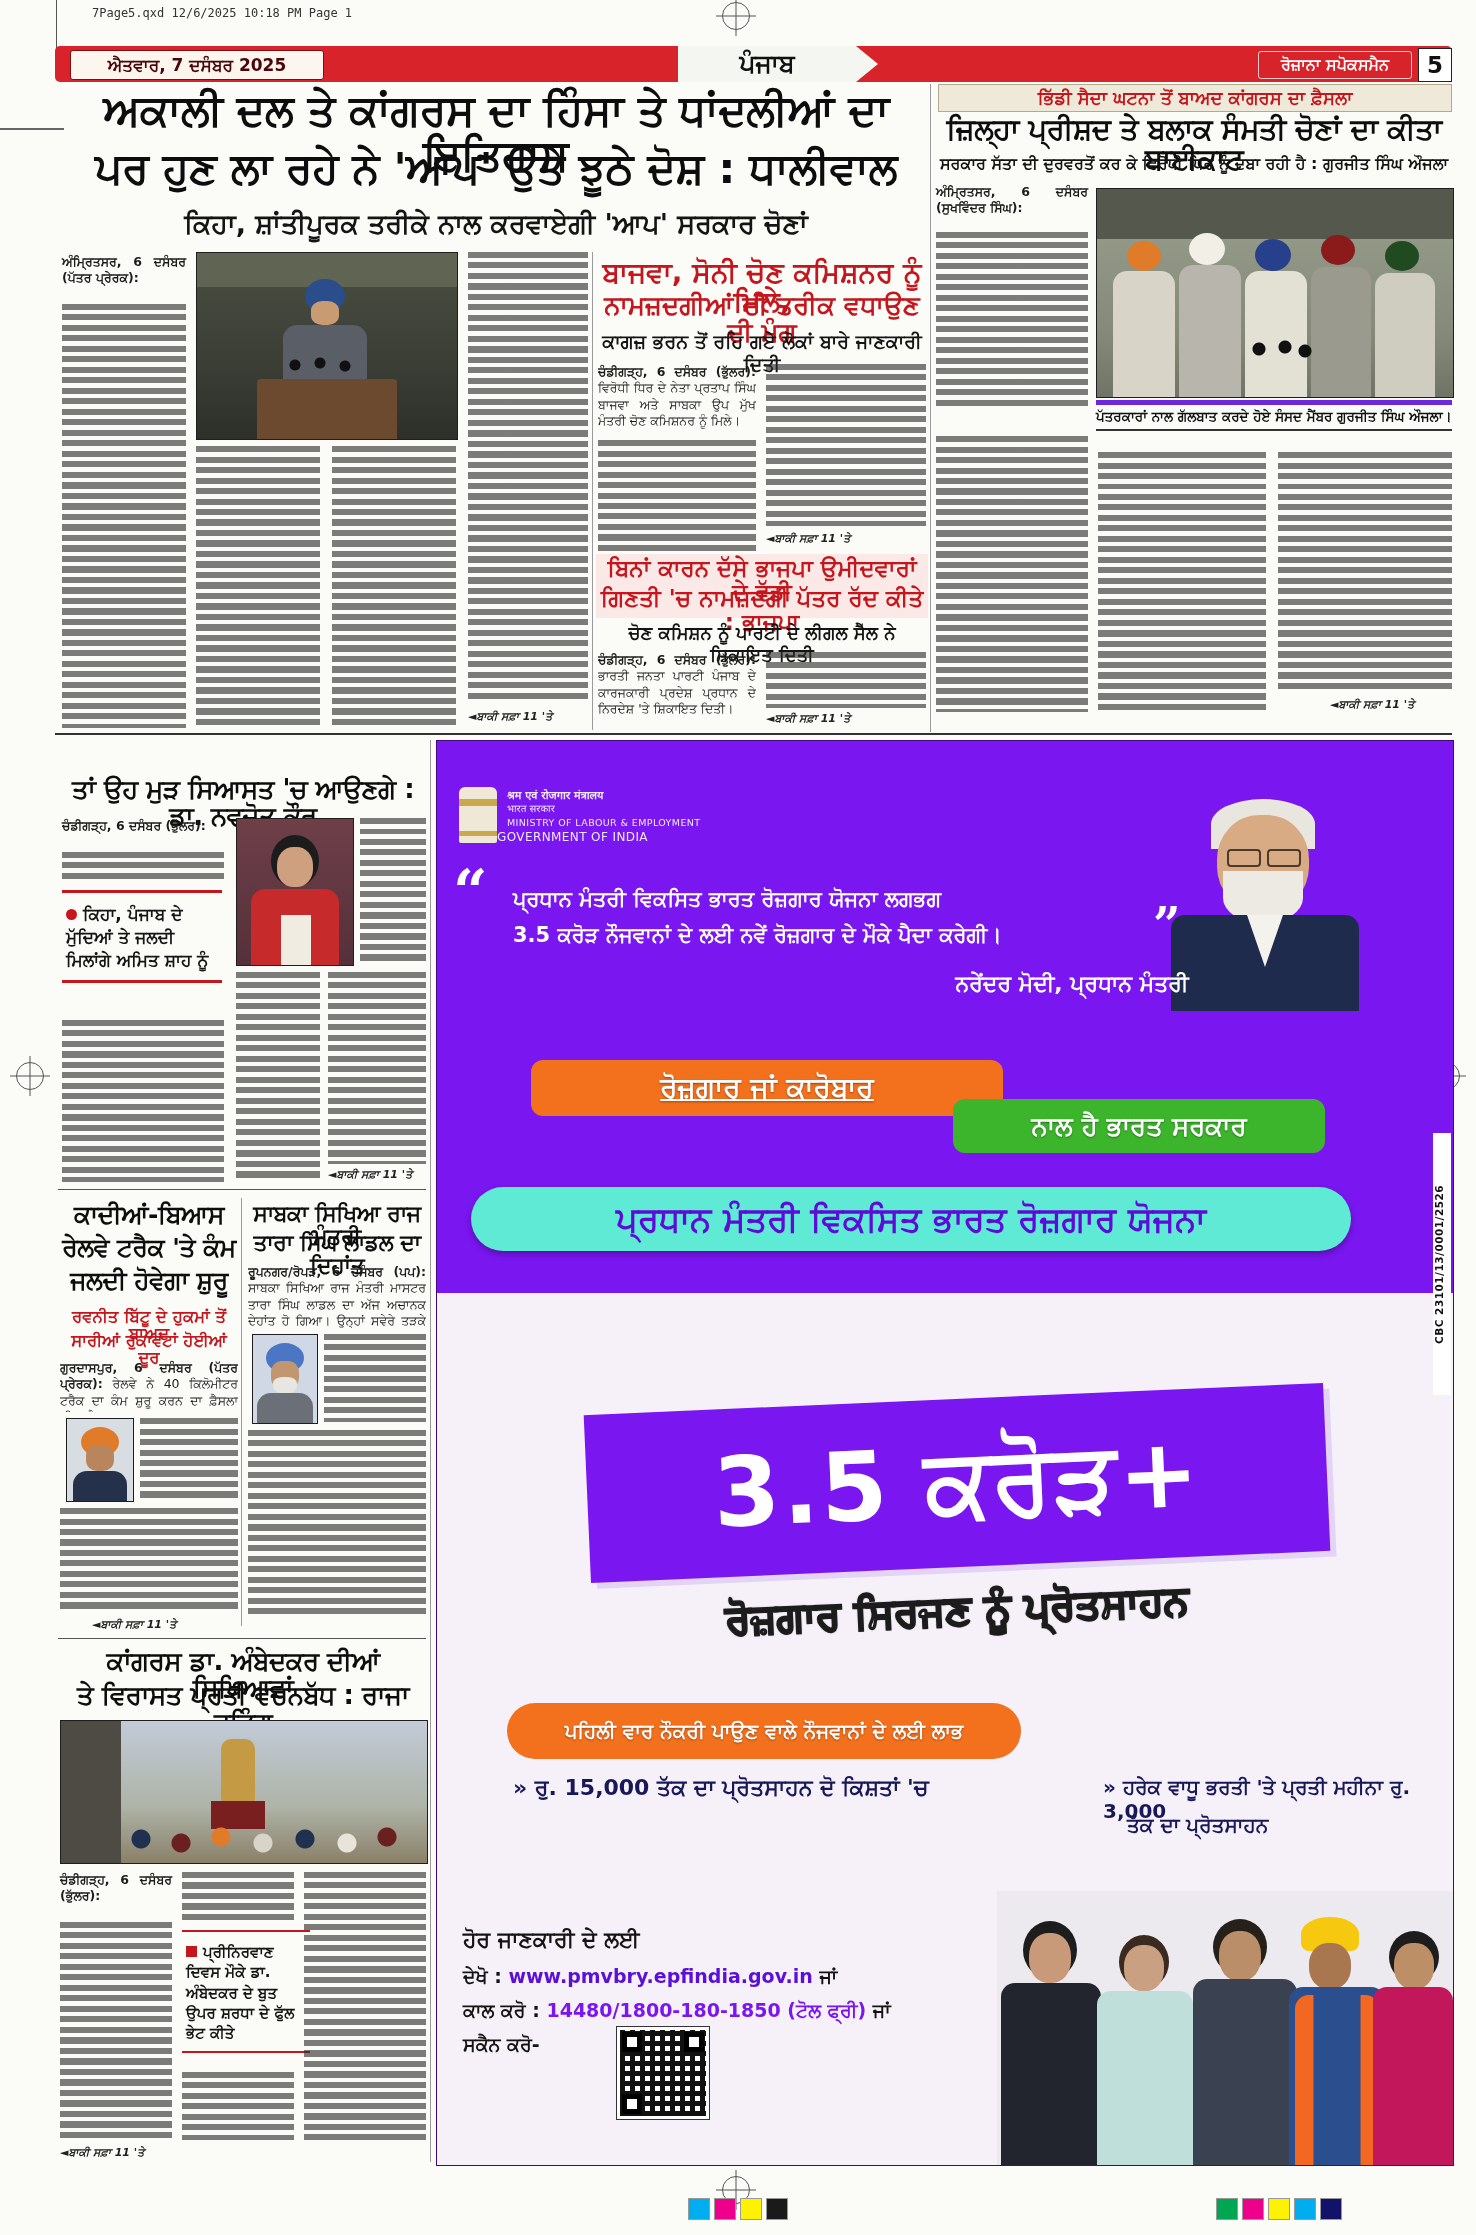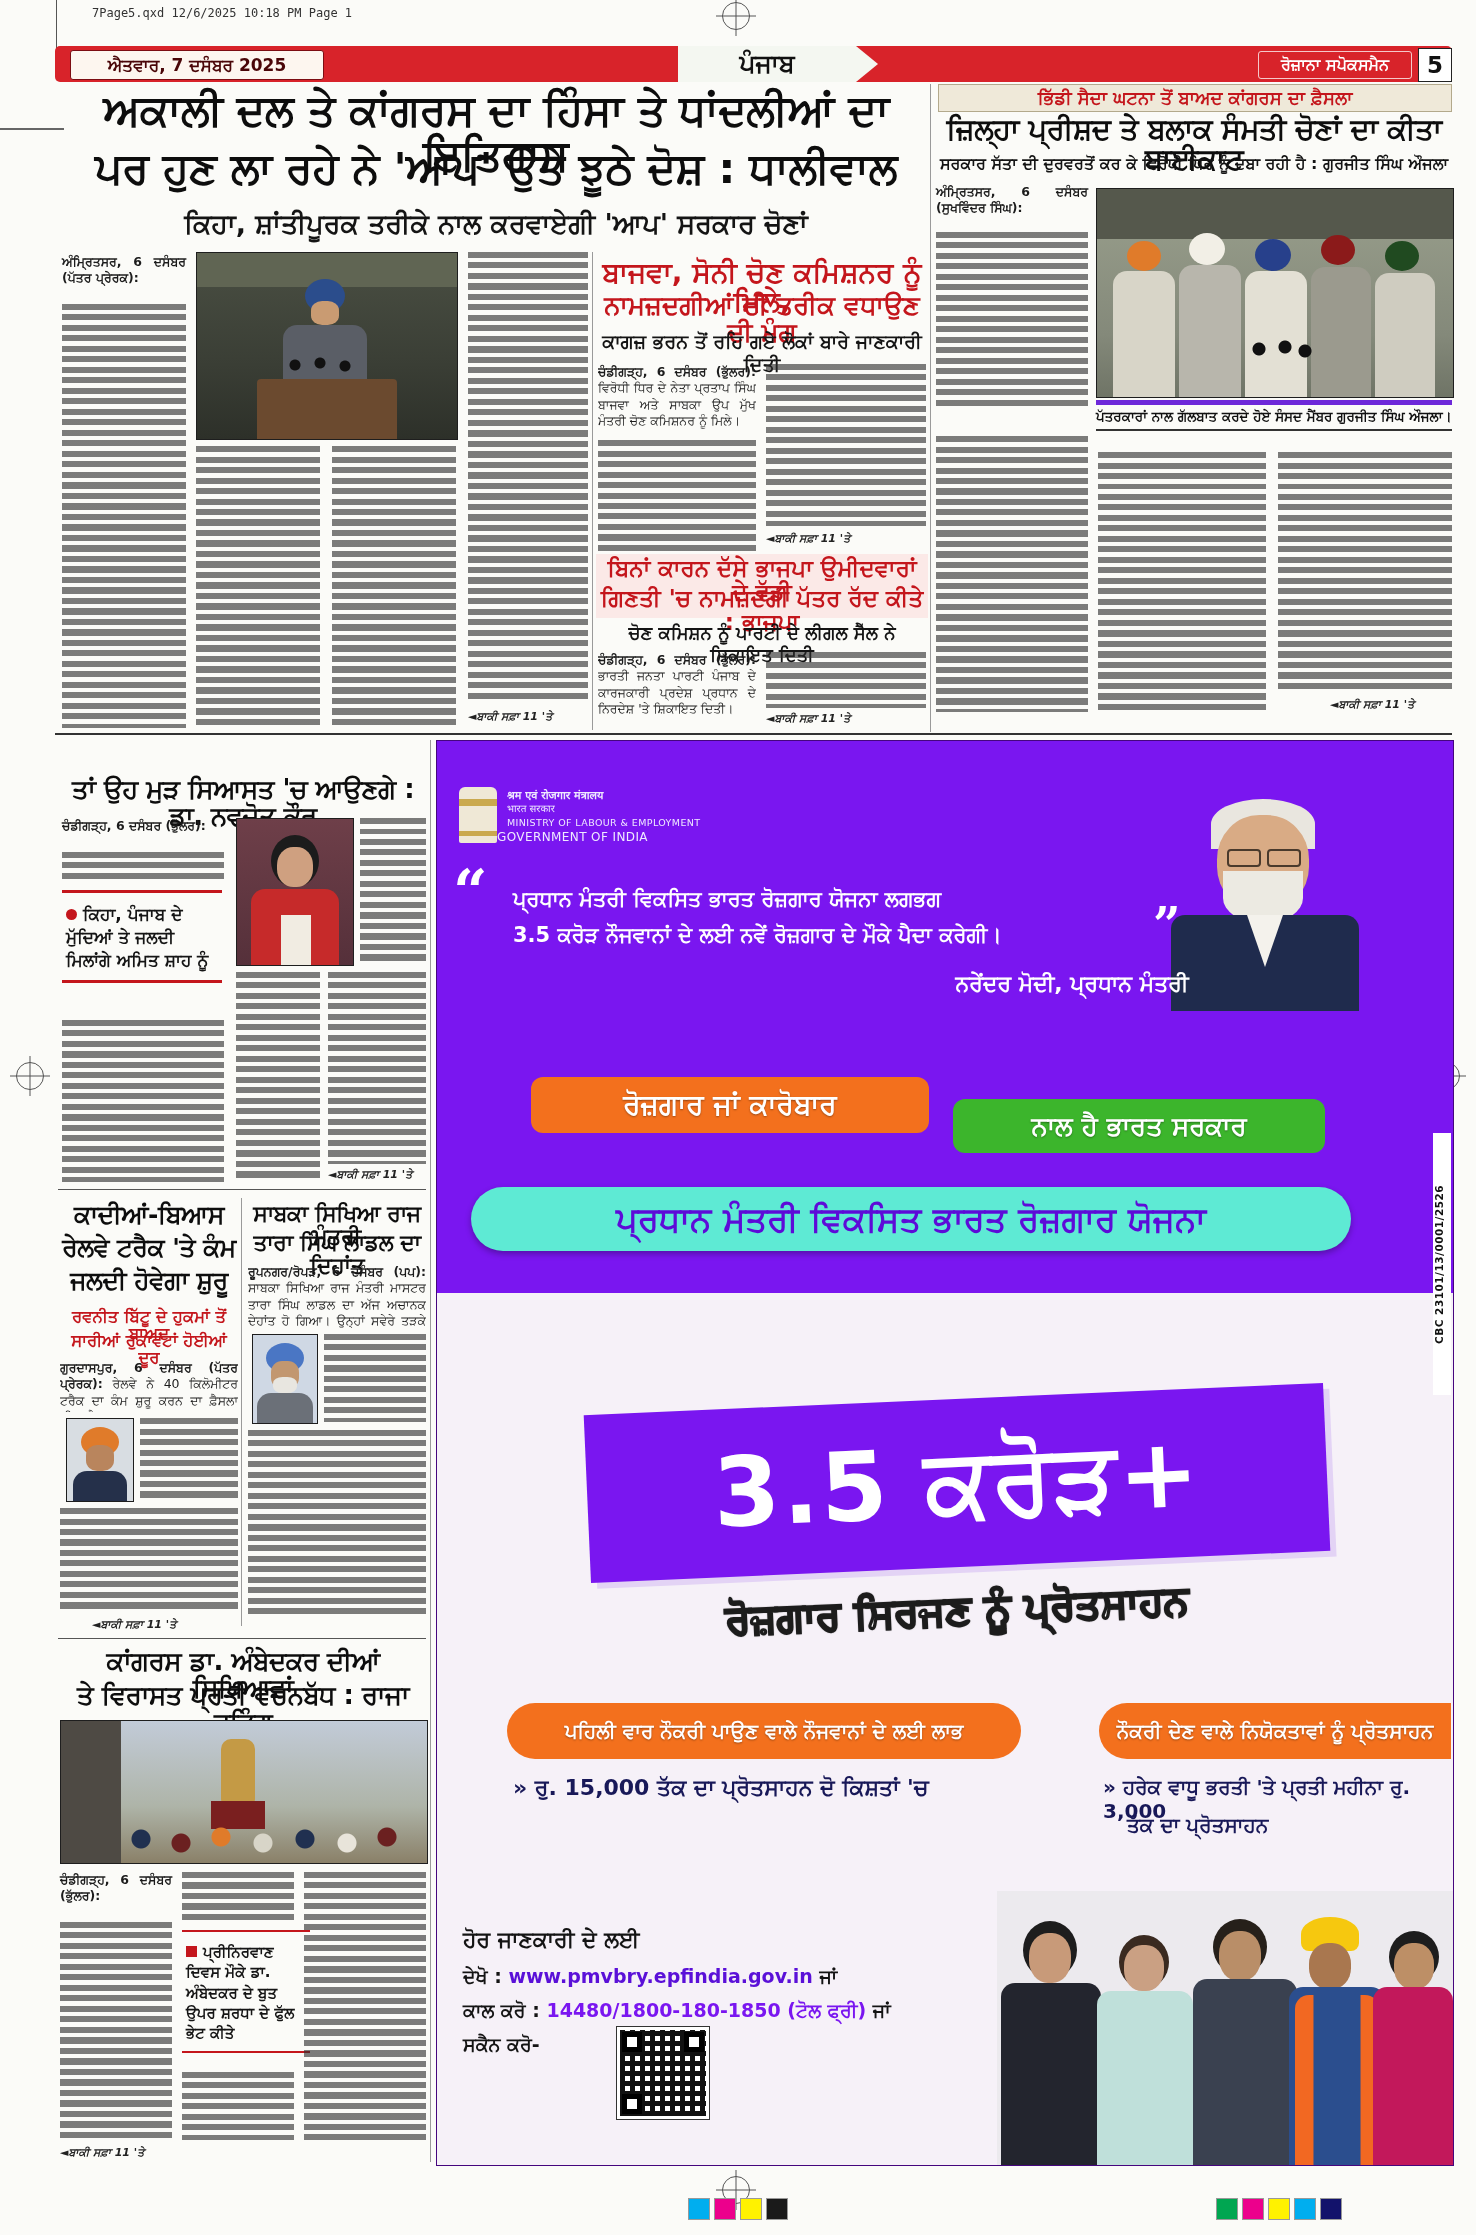--- a/index.html
+++ b/index.html
@@ -261,33 +261,32 @@
       <div class="abs torso" style="left:18px;top:118px;width:188px;height:96px;background:#1f2b4d;"></div>
       <div class="abs" style="left:94px;top:118px;width:36px;height:52px;background:#f4f2ec;clip-path:polygon(0 0,100% 0,50% 100%);"></div>
     </div>
 
     <div class="abs qmark" style="left:16px;top:120px;">“</div>
     <div class="abs ad-quote" style="left:76px;top:146px;width:620px;">ਪ੍ਰਧਾਨ ਮੰਤਰੀ ਵਿਕਸਿਤ ਭਾਰਤ ਰੋਜ਼ਗਾਰ ਯੋਜਨਾ ਲਗਭਗ</div>
     <div class="abs ad-quote" style="left:76px;top:182px;width:660px;">3.5 ਕਰੋੜ ਨੌਜਵਾਨਾਂ ਦੇ ਲਈ ਨਵੇਂ ਰੋਜ਼ਗਾਰ ਦੇ ਮੌਕੇ ਪੈਦਾ ਕਰੇਗੀ।</div>
     <div class="abs qmark" style="left:716px;top:160px;font-size:48px;">”</div>
     <div class="abs" style="left:420px;top:230px;width:430px;text-align:center;color:#fff;font-size:22px;font-weight:900;">ਨਰੇਂਦਰ ਮੋਦੀ, ਪ੍ਰਧਾਨ ਮੰਤਰੀ</div>
 
-    <div class="abs pill pill-orange" style="left:94px;top:336px;width:398px;height:56px;font-size:28px;line-height:56px;">ਰੋਜ਼ਗਾਰ ਜਾਂ ਕਾਰੋਬਾਰ</div>
+    <div class="abs pill pill-orange" style="left:94px;top:319px;width:472px;height:56px;font-size:28px;line-height:56px;text-decoration:underline;">ਰੋਜ਼ਗਾਰ ਜਾਂ ਕਾਰੋਬਾਰ</div>
     <div class="abs pill pill-green" style="left:516px;top:358px;width:372px;height:54px;font-size:26px;line-height:54px;">ਨਾਲ ਹੈ ਭਾਰਤ ਸਰਕਾਰ</div>
 
     <div class="abs ad-banner" style="left:34px;top:446px;width:880px;height:64px;font-size:34px;line-height:64px;">ਪ੍ਰਧਾਨ ਮੰਤਰੀ ਵਿਕਸਿਤ ਭਾਰਤ ਰੋਜ਼ਗਾਰ ਯੋਜਨਾ</div>
 
     <div class="abs cbc" style="left:996px;top:392px;width:18px;height:262px;">CBC 23101/13/0001/2526</div>
 
     <div class="abs bigbox" style="left:150px;top:658px;width:740px;height:168px;font-size:96px;line-height:168px;letter-spacing:2px;">3.5 ਕਰੋੜ+</div>
     <div class="abs bigcap" style="left:210px;top:846px;width:620px;font-size:40px;">ਰੋਜ਼ਗਾਰ ਸਿਰਜਣ ਨੂੰ ਪ੍ਰੋਤਸਾਹਨ</div>
 
     <div class="abs pill pill-orange" style="left:70px;top:962px;width:514px;height:56px;font-size:20px;line-height:56px;border-radius:28px;">ਪਹਿਲੀ ਵਾਰ ਨੌਕਰੀ ਪਾਉਣ ਵਾਲੇ ਨੌਜਵਾਨਾਂ ਦੇ ਲਈ ਲਾਭ</div>
     <div class="abs bullet" style="left:76px;top:1034px;width:540px;font-size:22px;">» ਰੁ. 15,000 ਤੱਕ ਦਾ ਪ੍ਰੋਤਸਾਹਨ ਦੋ ਕਿਸ਼ਤਾਂ 'ਚ</div>
-    <div class="abs pill pill-orange" style="left:662px;top:962px;width:352px;height:56px;font-size:20px;line-height:56px;border-radius:28px 0 0 28px;">ਨੌਕਰੀ ਦੇਣ ਵਾਲੇ ਨਿਯੋਕਤਾਵਾਂ ਨੂੰ ਪ੍ਰੋਤਸਾਹਨ</div>
     <div class="abs bullet" style="left:666px;top:1034px;width:348px;font-size:20px;">» ਹਰੇਕ ਵਾਧੂ ਭਰਤੀ 'ਤੇ ਪ੍ਰਤੀ ਮਹੀਨਾ ਰੁ. 3,000</div>
     <div class="abs bullet" style="left:690px;top:1072px;width:300px;font-size:20px;">ਤੱਕ ਦਾ ਪ੍ਰੋਤਸਾਹਨ</div>
 
     <div class="abs" style="left:26px;top:1186px;font-size:22px;font-weight:900;color:#141414;">ਹੋਰ ਜਾਣਕਾਰੀ ਦੇ ਲਈ</div>
     <div class="abs" style="left:26px;top:1224px;font-size:19px;font-weight:800;color:#141414;">
       <span>ਦੇਖੋ :</span>
       <span style="color:#5a10d8;">www.pmvbry.epfindia.gov.in</span>
       <span>ਜਾਂ</span>
     </div>
     <div class="abs" style="left:26px;top:1258px;font-size:19px;font-weight:700;color:#141414;">

